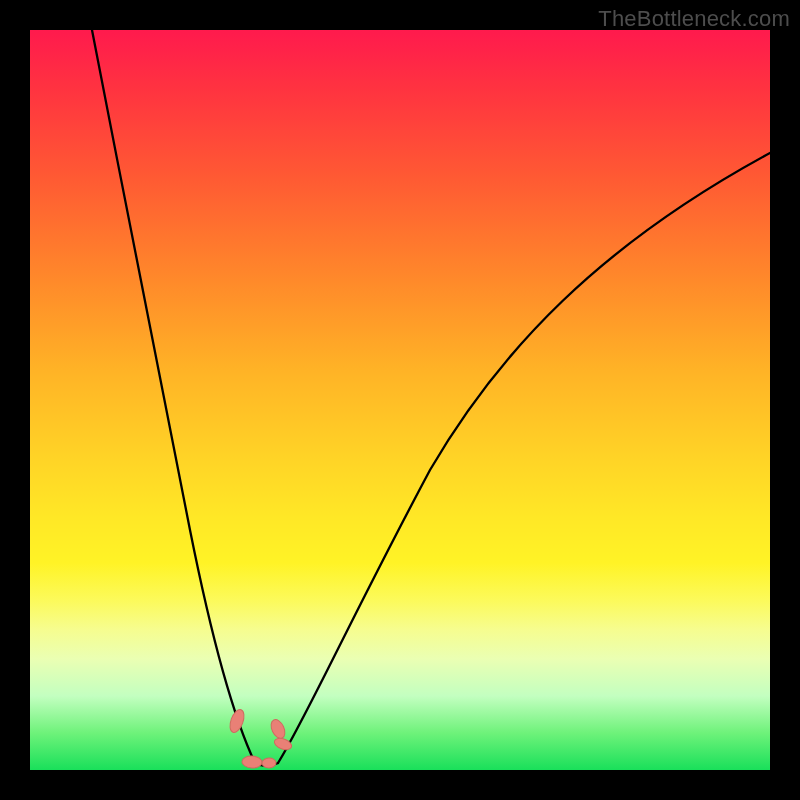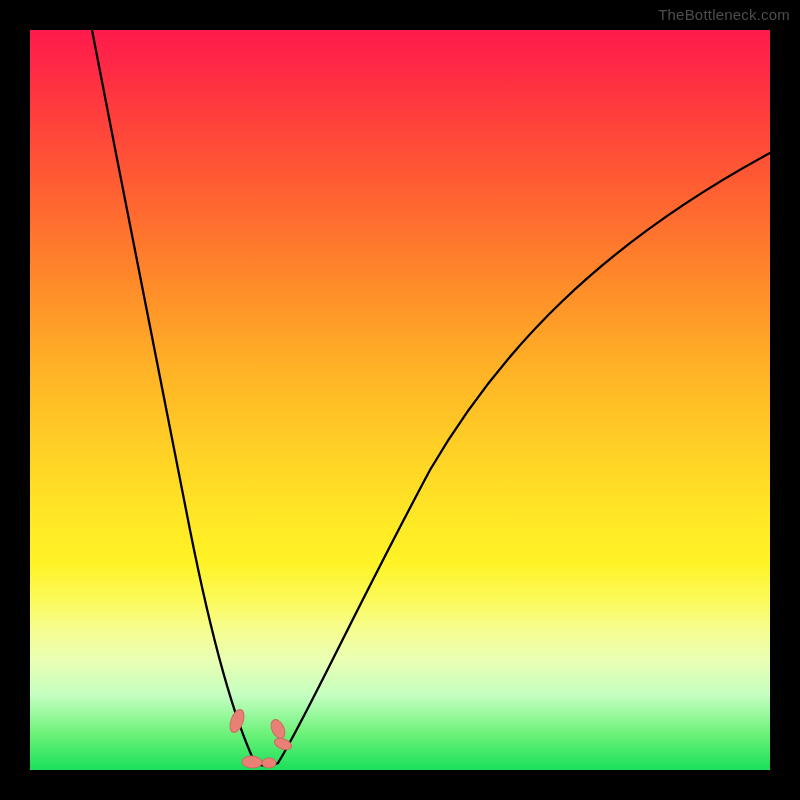--- a/index.html
+++ b/index.html
@@ -40,21 +40,21 @@
       #c3ffc0 90%,
       #6ef27a 95%,
       #19e05a 100%
     );
   }
   .watermark {
     position: absolute;
     top: 6px;
     right: 10px;
     color: #4d4d4d;
-    font-size: 15px;
+    font-size: 22px;
     font-weight: 500;
     letter-spacing: 0.2px;
   }
   svg.curve {
     position: absolute;
     left: 0;
     top: 0;
     width: 740px;
     height: 740px;
   }

